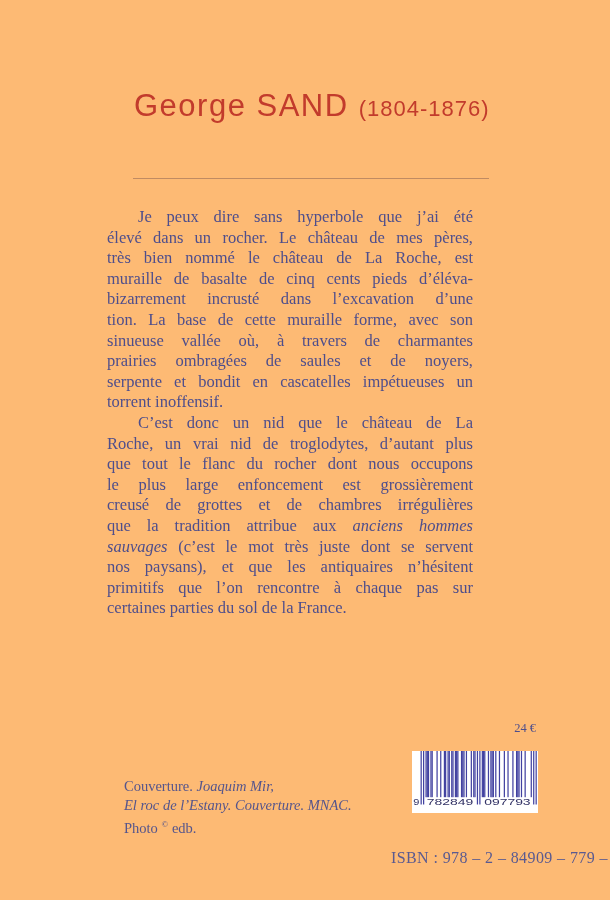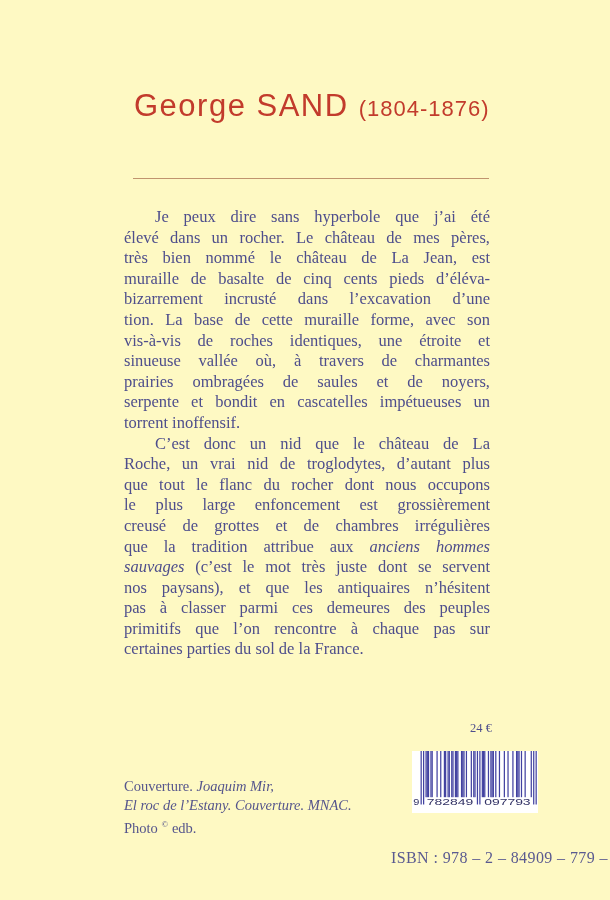--- a/index.html
+++ b/index.html
@@ -1,17 +1,17 @@
 <!DOCTYPE html>
 <html><head>
 <meta charset="utf-8">
 <style>
   html,body{margin:0;padding:0;background:#e8e8e8;}
   .page{
-    position:relative;width:610px;height:900px;background:#fef9c3;
+    position:relative;width:610px;height:900px;background:#fdba74;
     margin:0 auto;overflow:hidden;
     font-family:"Liberation Serif", serif;
   }
   
   .author{
     position:absolute;left:134px;top:88px;width:460px;
     font-family:"Liberation Sans", sans-serif;
     color:#c23b2c;white-space:nowrap;
   }
   .author .name{font-size:31px;letter-spacing:1.5px;font-weight:500;}
@@ -21,31 +21,31 @@
     font-family:"Liberation Sans", sans-serif;
     font-style:italic;font-size:28px;letter-spacing:1.5px;
     color:#c23b2c;white-space:nowrap;
   }
   .rule{
     position:absolute;left:133px;top:178px;width:356px;height:1px;
     background:#b5825f;opacity:.85;border:0;margin:0;
   }
   
   .excerpt{
-    position:absolute;left:124px;top:207px;width:366px;
+    position:absolute;left:107px;top:207px;width:366px;
     font-size:16.5px;line-height:20.6px;color:#4e4e8c;
   }
   .excerpt .line{text-align:justify;text-align-last:justify;}
   .excerpt .line.last{text-align-last:left;}
   .excerpt .line.first{padding-left:31px;}
   .excerpt i{font-style:italic;}
   
   .price{
     position:absolute;left:470px;top:721px;width:66px;
-    text-align:left;font-size:12.5px;color:#4e4e8c;
+    text-align:right;font-size:12.5px;color:#4e4e8c;
   }
   
   .barcode-box{position:absolute;left:412px;top:751px;width:126px;height:62px;background:#fff;}
   .barcode-box svg{display:block;width:126px;height:62px;}
   
   .isbn{
     position:absolute;left:391px;top:825px;width:220px;
     font-size:16px;letter-spacing:.4px;color:#5a5a90;white-space:nowrap;margin-top:24px;
   }
   
@@ -64,38 +64,36 @@
   <div class="author">
     <span class="name">George SAND</span><span class="years">(1804-1876)</span>
   </div>
 
 
   <div class="rule"></div>
 
   <div class="excerpt" id="excerpt">
       <div class="line first">Je peux dire sans hyperbole que j’ai été</div>
       <div class="line">élevé dans un rocher. Le château de mes pères,</div>
-      <div class="line">très bien nommé le château de La Jean, est</div>
+      <div class="line">très bien nommé le château de La Roche, est</div>
       <div class="line">muraille de basalte de cinq cents pieds d’éléva-</div>
       <div class="line">bizarrement incrusté dans l’excavation d’une</div>
       <div class="line">tion. La base de cette muraille forme, avec son</div>
-      <div class="line">vis-à-vis de roches identiques, une étroite et</div>
       <div class="line">sinueuse vallée où, à travers de charmantes</div>
       <div class="line">prairies ombragées de saules et de noyers,</div>
       <div class="line">serpente et bondit en cascatelles impétueuses un</div>
       <div class="line last">torrent inoffensif.</div>
       <div class="line first">C’est donc un nid que le château de La</div>
       <div class="line">Roche, un vrai nid de troglodytes, d’autant plus</div>
       <div class="line">que tout le flanc du rocher dont nous occupons</div>
       <div class="line">le plus large enfoncement est grossièrement</div>
       <div class="line">creusé de grottes et de chambres irrégulières</div>
       <div class="line">que la tradition attribue aux <i>anciens hommes</i></div>
       <div class="line"><i>sauvages</i> (c’est le mot très juste dont se servent</div>
       <div class="line">nos paysans), et que les antiquaires n’hésitent</div>
-      <div class="line">pas à classer parmi ces demeures des peuples</div>
       <div class="line">primitifs que l’on rencontre à chaque pas sur</div>
       <div class="line last">certaines parties du sol de la France.</div>
     </div>
 
   <div class="price">24 €</div>
 
   <div class="barcode-box">
     <svg id="barcode-svg" viewBox="0 0 103 51" preserveAspectRatio="none">
         <rect x="7" y="0" width="1" height="44" fill="#4141a0"></rect>
         <rect x="9" y="0" width="1" height="44" fill="#4141a0"></rect>

